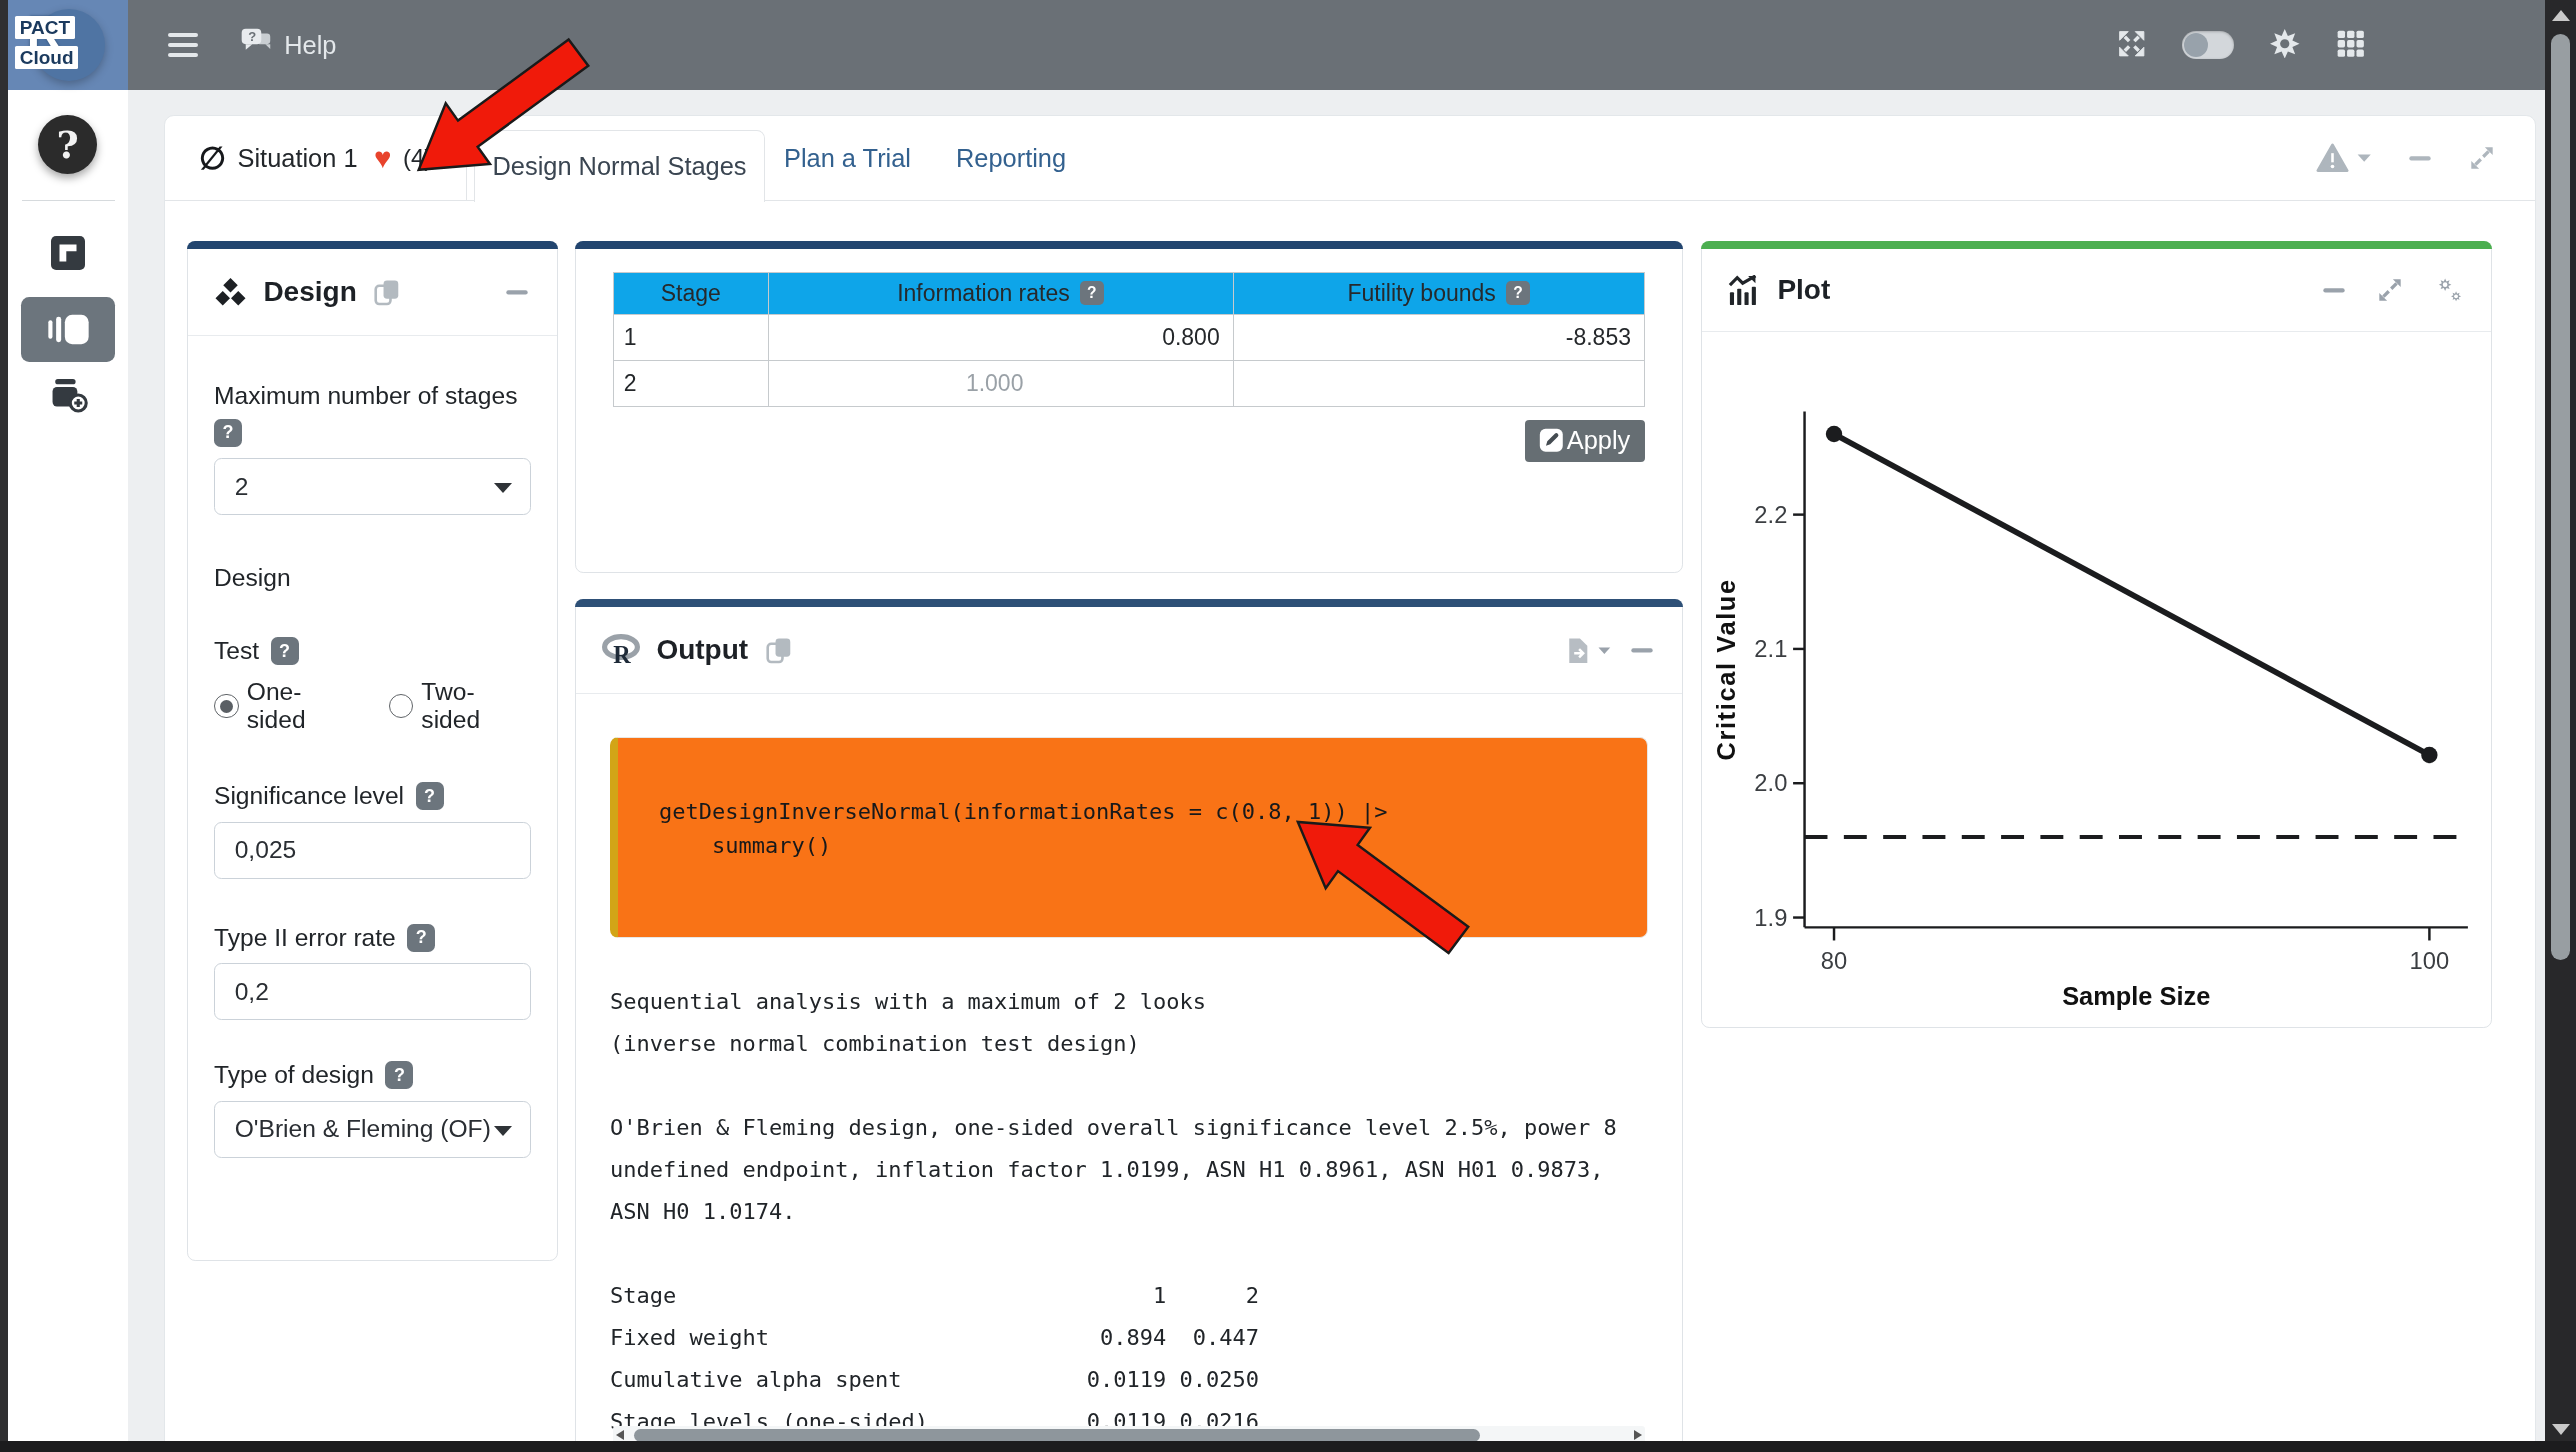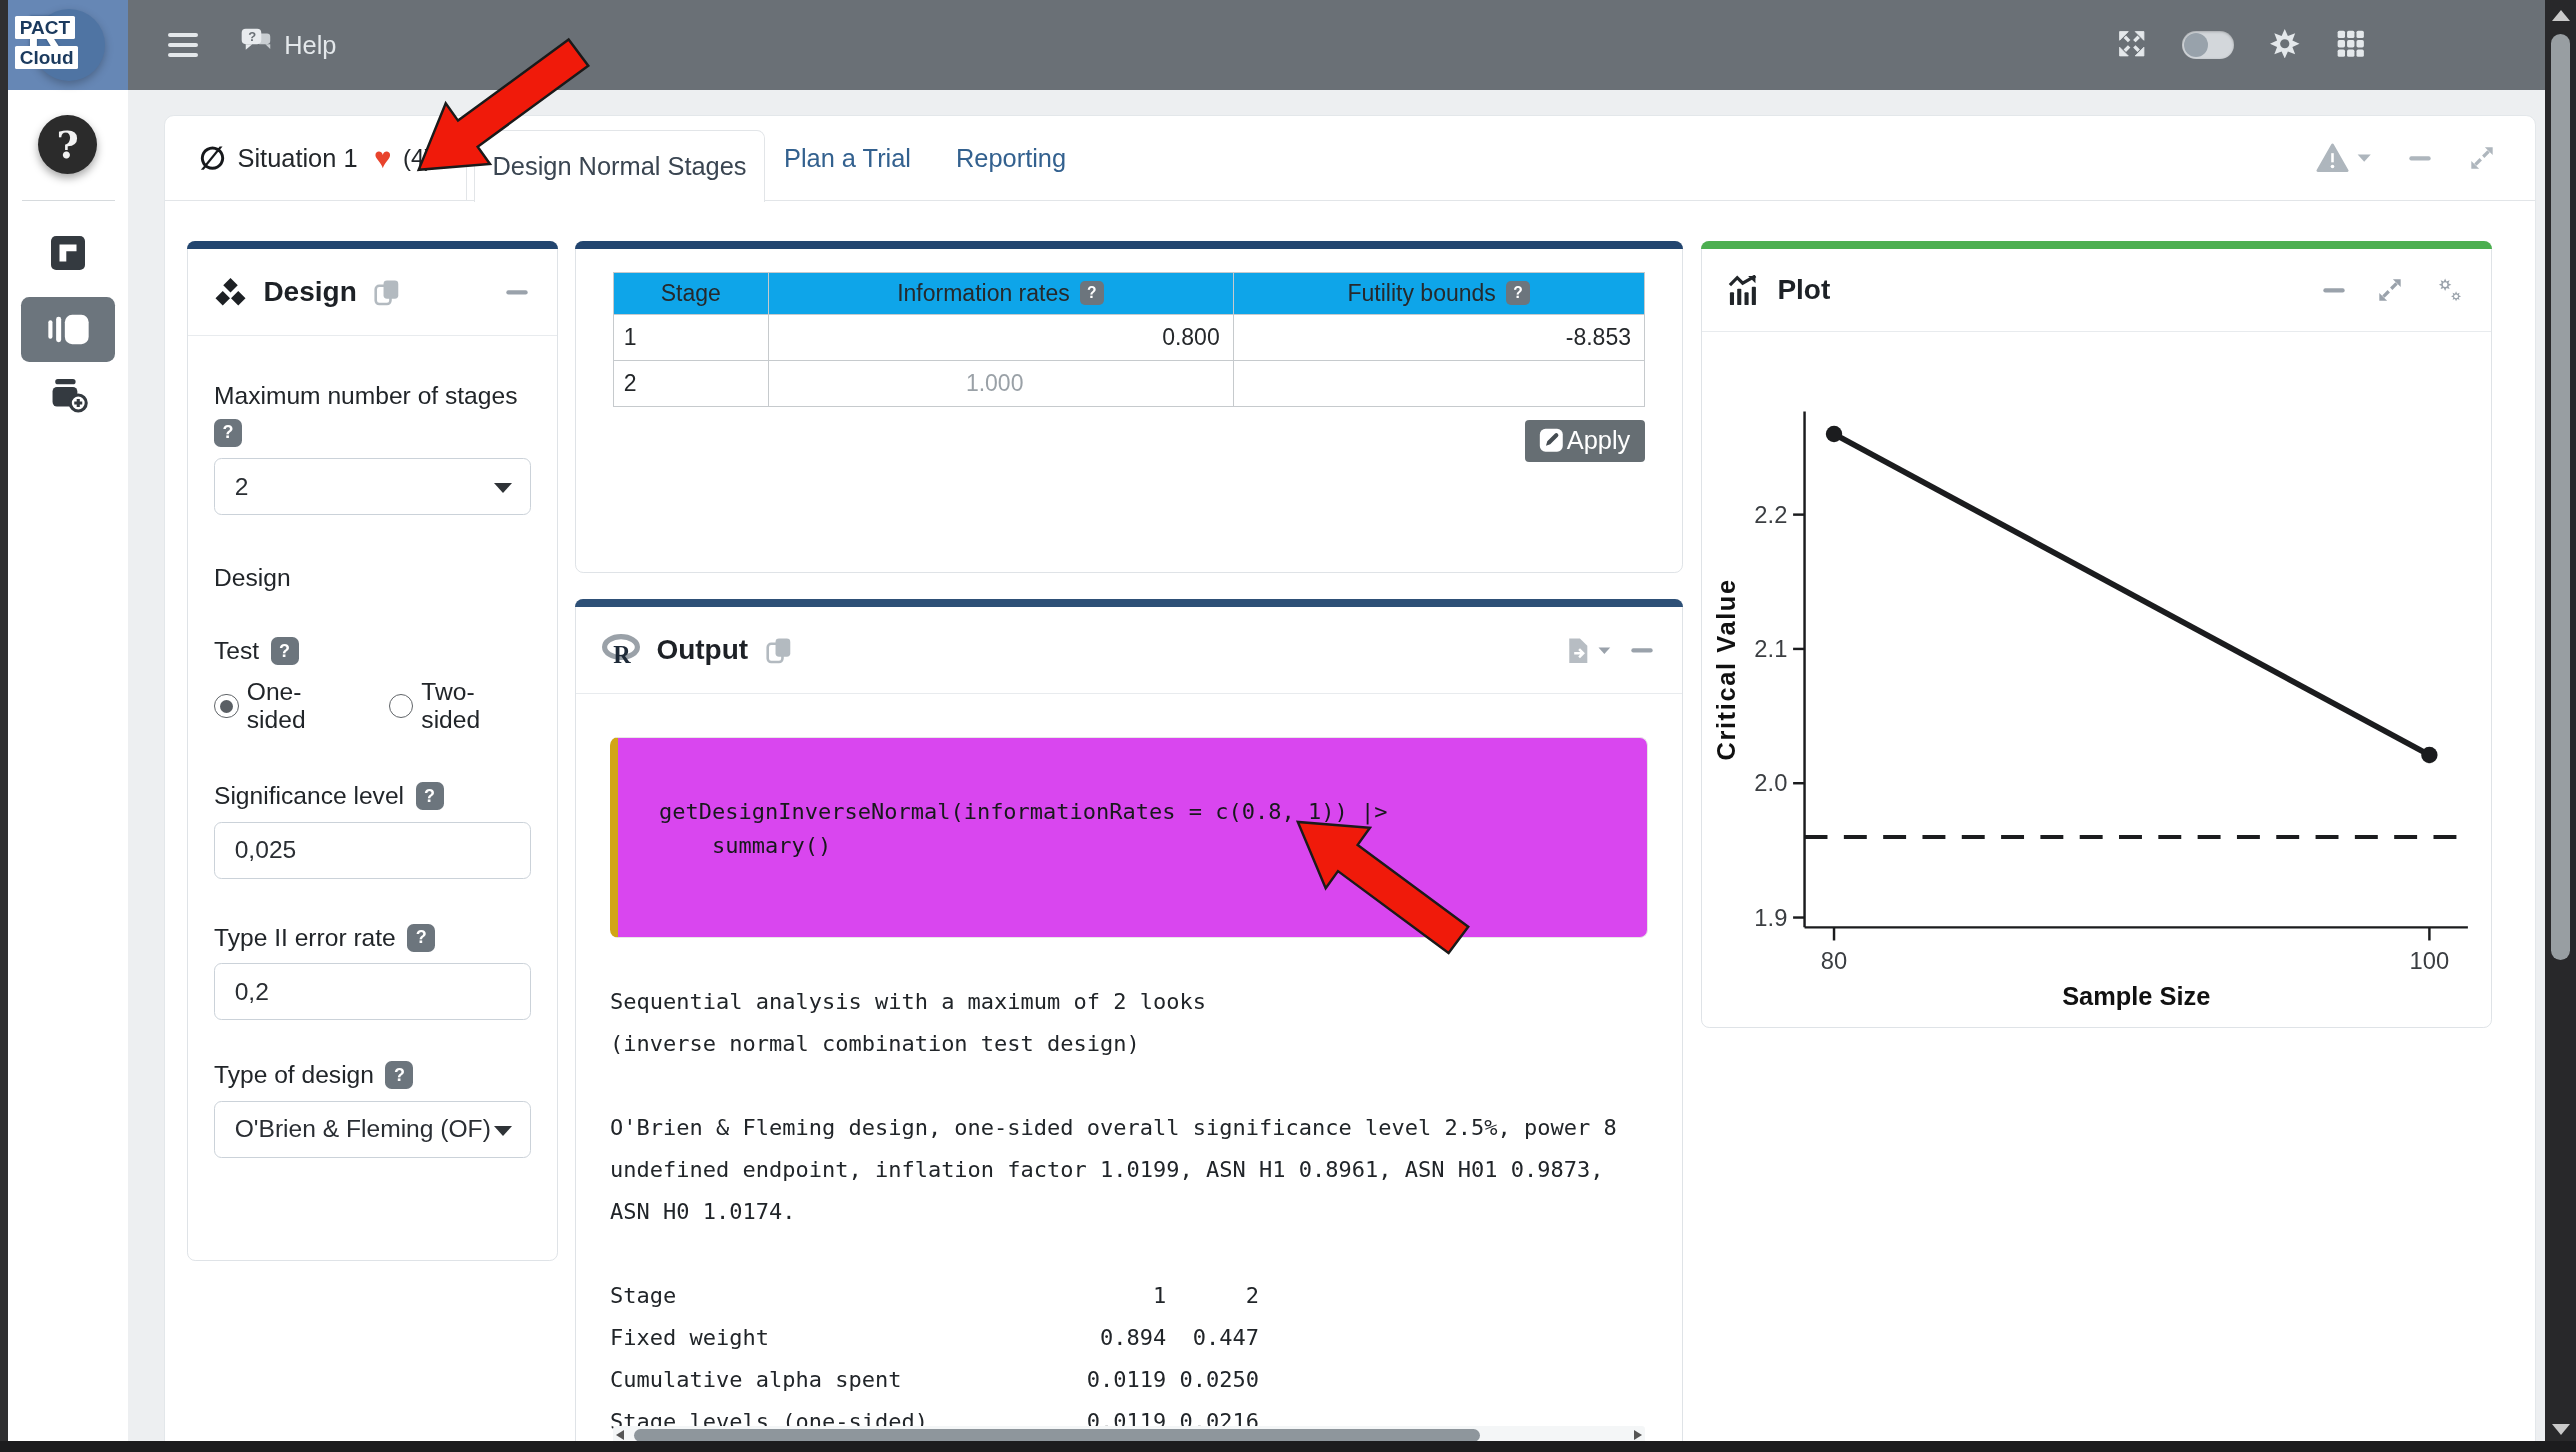--- a/index.html
+++ b/index.html
@@ -86,21 +86,21 @@
   table.params th .qb{width:24.6px;height:24.6px;font-size:15.6px;border-radius:4.9px;}
   table.params td{border:0.8px solid #c6cacd;height:43px;color:#24272a;}
   td.stage-cell{width:15%;padding-left:9.8px;color:#3c4146;}
   td.num-cell{text-align:right;padding-right:13px;}
   td.num-cell.muted{color:#9aa1a7;text-align:center;}
   .apply-row{display:flex;justify-content:flex-end;margin-top:13px;}
   .apply-btn{background:#666e73;border-radius:4.1px;color:#fff;font-size:25.4px;display:flex;align-items:center;
      gap:3px;padding:6.6px 14.7px;cursor:pointer;}
   
   .o-body{padding:43px 34px 0 34px;}
-  .code-block{border:0.8px solid #e7e7e5;border-left:8.2px solid #d2a517;border-radius:8.2px;padding:57px 41px 74px 41px;background:#d946ef;}
+  .code-block{border:0.8px solid #e7e7e5;border-left:8.2px solid #d2a517;border-radius:8.2px;padding:57px 41px 74px 41px;background:#f97316;}
   .code-block pre{margin:0;font-family:"DejaVu Sans Mono",monospace;font-size:22px;line-height:34px;color:#17191b;}
   .result-pre{margin:43px 0 0 0;font-family:"DejaVu Sans Mono",monospace;font-size:22px;line-height:42px;color:#212529;
      white-space:pre;overflow:hidden;}
   .h-scrollbar{position:absolute;left:37px;right:37px;top:826px;height:19.7px;background:#f4f6f7;border-radius:3.3px;}
   .h-scrollbar .thumb{position:absolute;left:21px;top:3.3px;width:82%;height:12.3px;background:#8e969c;border-radius:6.6px;cursor:pointer;}
   .h-scrollbar .la{position:absolute;left:3.3px;top:4.1px;width:0;height:0;border-top:5.7px solid transparent;border-bottom:5.7px solid transparent;border-right:8.2px solid #555;}
   .h-scrollbar .ra{position:absolute;right:3.3px;top:4.1px;width:0;height:0;border-top:5.7px solid transparent;border-bottom:5.7px solid transparent;border-left:8.2px solid #555;}
   
   .plot-body{position:relative;}
   

